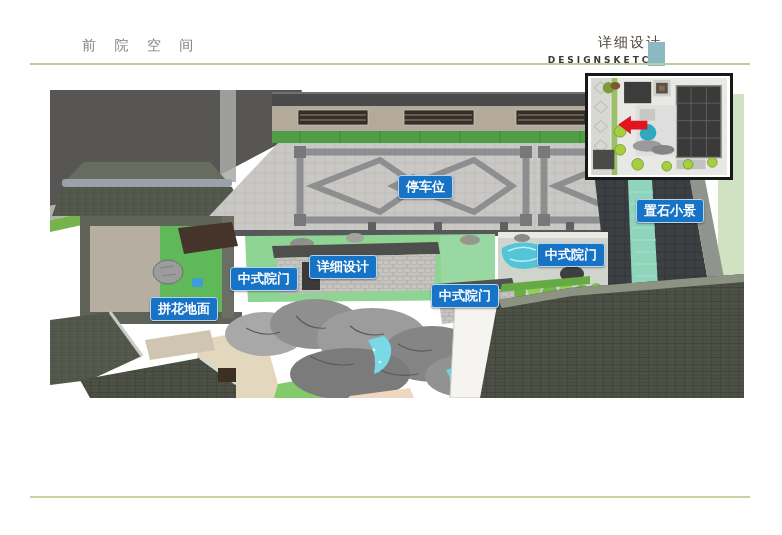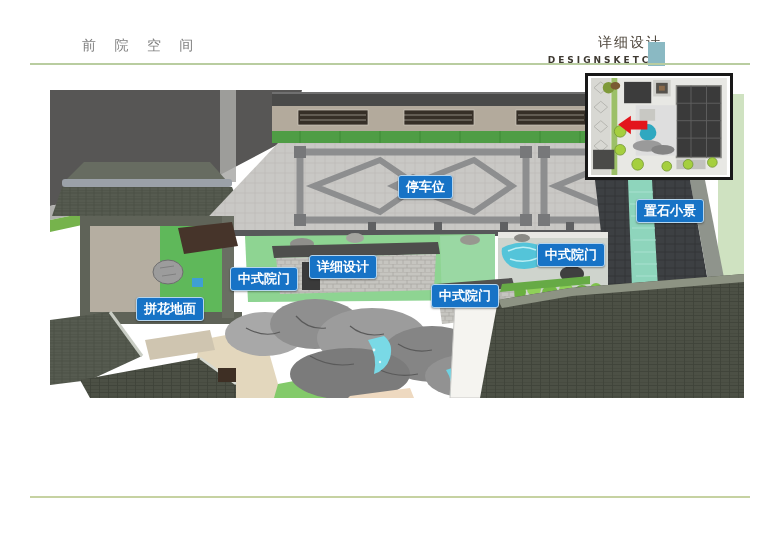--- a/index.html
+++ b/index.html
@@ -278,15 +278,15 @@
       <polygon points="28,48 41,39 41,44 58,44 58,53 41,53 41,58" fill="#e3151c"></polygon>
     </svg>
   </div>
 
   <div class="anno" style="left: 398px; top: 175px;">停车位</div>
   <div class="anno" style="left: 636px; top: 199px;">置石小景</div>
   <div class="anno" style="left: 537px; top: 243px;">中式院门</div>
   <div class="anno" style="left: 309px; top: 255px;">详细设计</div>
   <div class="anno" style="left: 230px; top: 267px;">中式院门</div>
   <div class="anno" style="left: 431px; top: 284px;">中式院门</div>
-  <div class="anno" style="left: 136px; top: 297px;">拼花地面</div>
+  <div class="anno" style="left: 150px; top: 297px;">拼花地面</div>
 
 </div>
 
 </body></html>

